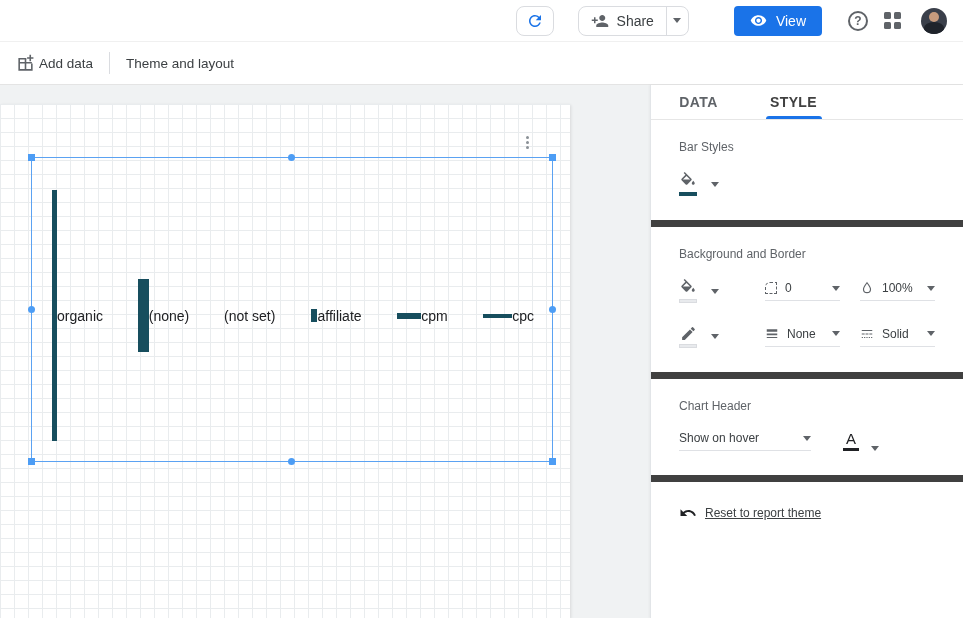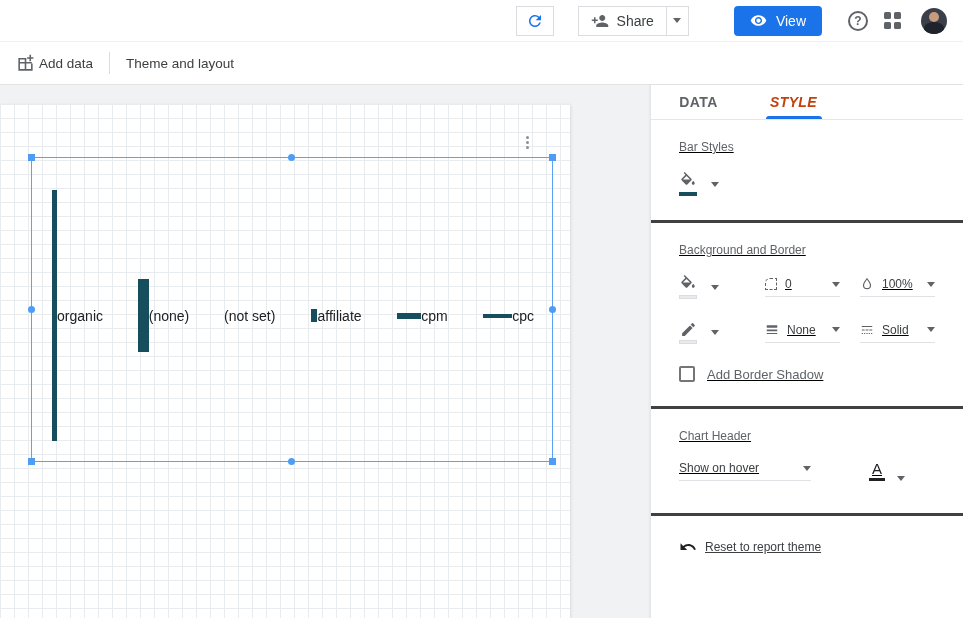--- a/index.html
+++ b/index.html
@@ -4,21 +4,21 @@
 <style>
   * { margin:0; padding:0; box-sizing:border-box; }
   html,body { width:963px; height:618px; overflow:hidden;
     font-family:"Liberation Sans", sans-serif; background:#fff; }
 
   
   .header { height:42px; display:flex; align-items:center; background:#fff;
     border-bottom:1px solid #f0f0f0; }
   .hdr-right { margin-left:auto; display:flex; align-items:center; padding-right:16px; }
   .btn { height:30px; display:flex; align-items:center; border:1px solid #dadce0;
-    border-radius:0; background:#fff; cursor:pointer; }
+    border-radius:8px; background:#fff; cursor:pointer; }
   .refresh-btn { width:38px; justify-content:center; margin-right:24px; }
   .share-group { margin-right:45px; }
   .share-main { display:flex; align-items:center; gap:8px; padding:0 12px; height:100%; }
   .share-main span { font-size:14px; color:#3c4043; }
   .share-drop { width:22px; height:100%; display:flex; align-items:center; justify-content:center;
     border-left:1px solid #dadce0; }
   .view-btn { height:30px; padding:0 16px; border-radius:4px; background:#1a73e8; color:#fff;
     display:flex; align-items:center; gap:9px; margin-right:26px; cursor:pointer; }
   .view-btn span { font-size:14px; font-weight:normal; }
   .help-icon { width:20px; height:20px; border:2px solid #5f6368; border-radius:50%;
@@ -72,33 +72,33 @@
   .h-tr { right:-4px; top:-4px; } .h-ml { left:-4px; top:calc(50% - 4px); }
   .h-mr { right:-4px; top:calc(50% - 4px); } .h-bl { left:-4px; bottom:-4px; }
   .h-bm { left:calc(50% - 4px); bottom:-4px; } .h-br { right:-4px; bottom:-4px; }
 
   
   .panel { position:absolute; right:0; top:0; width:313px; height:533px; background:#fff;
     border-left:1px solid #e2e5e8; box-shadow:-1px 0 2px rgba(0,0,0,.04); }
   .tabs { display:flex; height:35px; border-bottom:1px solid #e6e6e6; }
   .tab { width:95px; display:flex; align-items:center; justify-content:center; position:relative;
     font-size:14px; font-weight:bold; letter-spacing:.4px; color:#5f6368; cursor:pointer; }
-  .tab.active { color:#c2410c;font-style:italic; }
+  .tab.active { color:#404040; }
   .tab.active .tab-underline { position:absolute; bottom:0; left:calc(50% - 28px); width:56px;
     height:3px; background:#1a73e8; border-radius:3px 3px 0 0; }
 
-  .section { padding:20px 28px 24px; border-bottom:3px solid #404040;text-decoration:underline; }
+  .section { padding:20px 28px 24px; border-bottom:7px solid #404040; }
   .section-title { font-size:12px; color:#5f6368; margin-bottom:18px; }
 
   .color-ctl { display:flex; align-items:center; gap:14px; cursor:pointer; }
   .swatch { display:flex; flex-direction:column; align-items:center; }
   .swatch .underbar { width:18px; height:4px; margin-top:2px; }
 
   .ctl-row { display:flex; align-items:center; margin-bottom:22px; }
-  .ctl-row:last-child { margin-bottom:8px;gap:26px; }
+  .ctl-row:last-child { margin-bottom:0; }
   .dd-field { display:flex; align-items:center; border-bottom:1px solid #dfe1e5;
     padding-bottom:5px; cursor:pointer; }
   .dd-field .val { font-size:12px; color:#3c4043; margin-left:8px; margin-right:auto; }
   .f-radius { width:78px; margin-left:46px; }
   .f-opacity { width:78px; margin-left:20px; }
   .corner-icon { width:12px; height:12px; border:1.5px dashed #5f6368; border-top-left-radius:5px; }
 
   .check-row { display:flex; align-items:center; gap:12px; margin-top:4px; cursor:pointer; }
   .checkbox { width:16px; height:16px; border:2px solid #757575; border-radius:2px; background:#fff; }
   .check-row span { font-size:13px; color:#5f6368; }
@@ -283,24 +283,20 @@
         </div>
         <div class="dd-field f-opacity">
           <svg width="14" height="14" viewBox="0 0 24 24">
               <path fill="#5f6368" d="M3 5h18v2H3zM3 11h5v2H3zm6.5 0h5v2h-5zm6.5 0h5v2h-5zM3 17h2v2H3zm4 0h2v2H7zm4 0h2v2h-2zm4 0h2v2h-2zm4 0h2v2h-2z"></path>
             </svg>
           <span class="val">Solid</span>
           <i class="dd-arrow"></i>
         </div>
       </div>
 
-      <div class="check-row">
-        <i class="checkbox"></i>
-        <span>Add Border Shadow</span>
-      </div>
     </div>
 
     <div class="section">
       <div class="section-title">Chart Header</div>
       <div class="ctl-row">
         <div class="dd-field f-header">
           <span class="val" style="margin-left:0">Show on hover</span>
           <i class="dd-arrow"></i>
         </div>
         <div class="textcolor-ctl">

